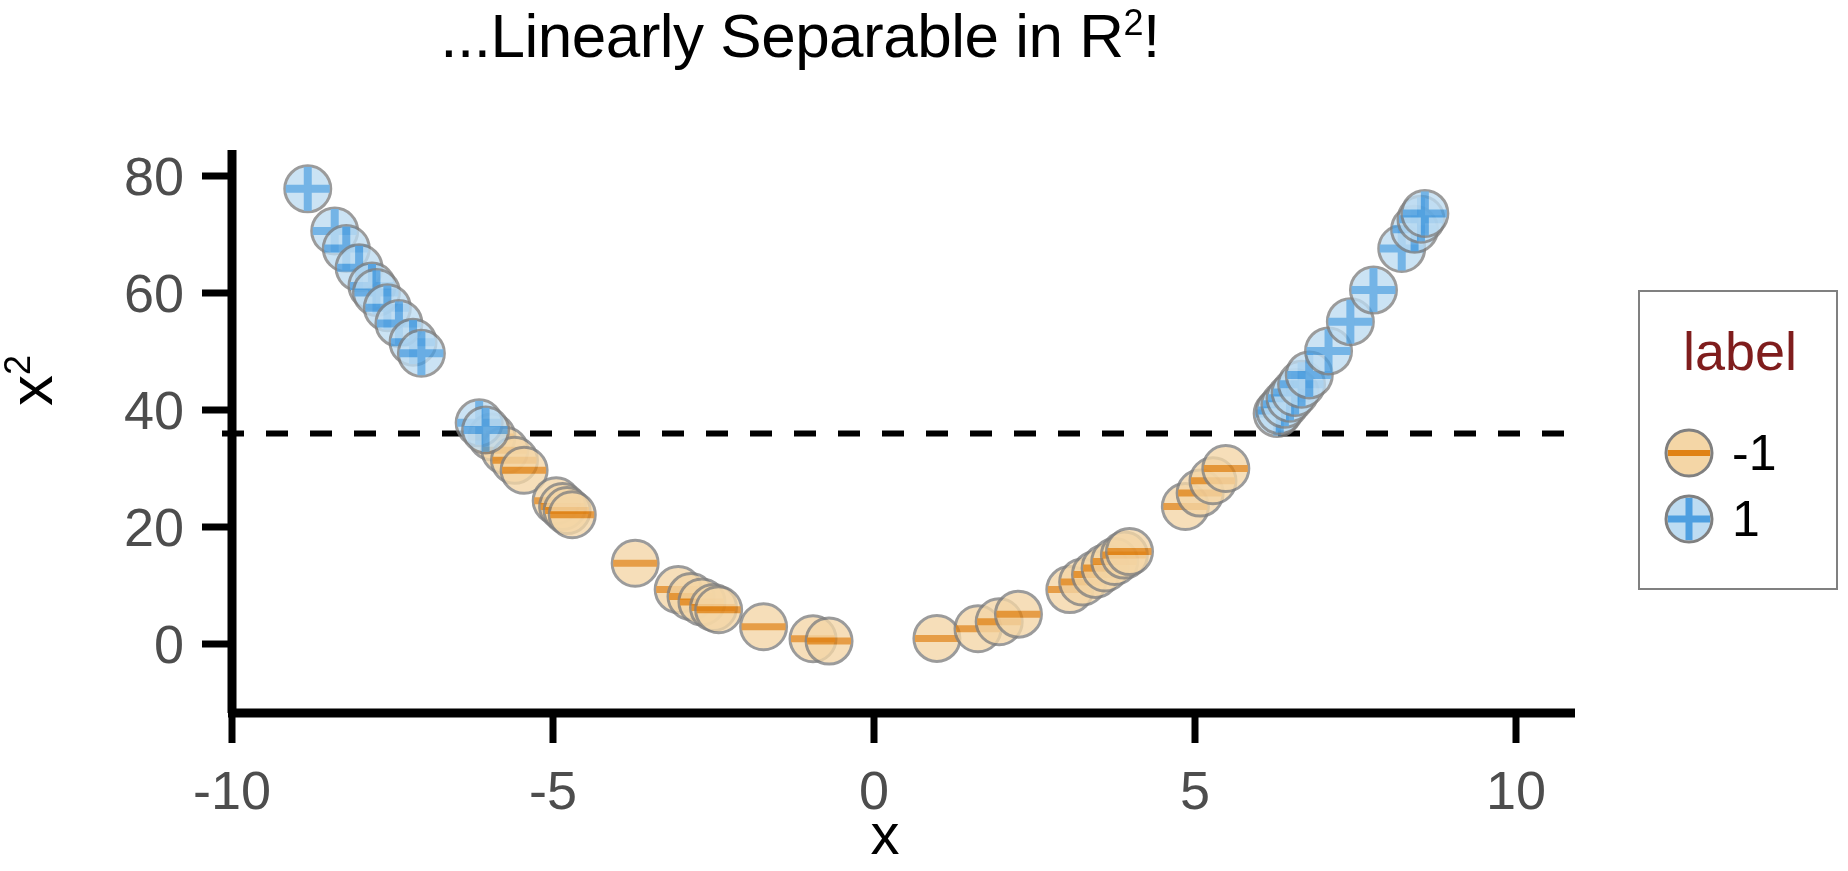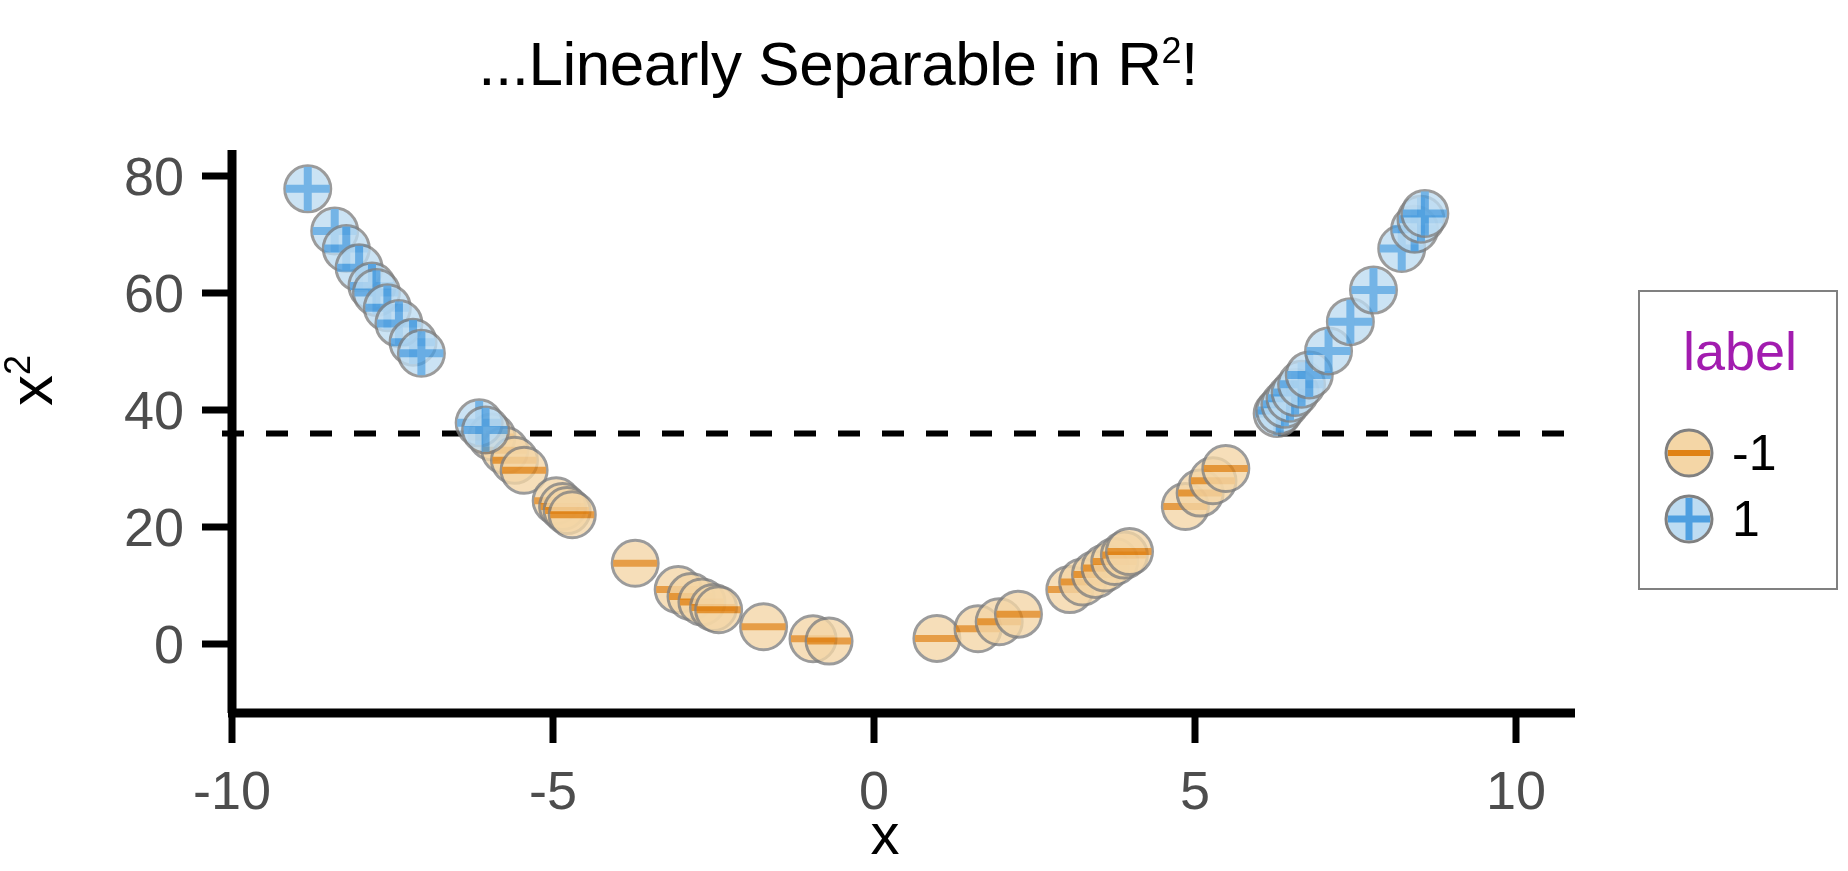--- a/index.html
+++ b/index.html
@@ -15,29 +15,28 @@
   }
   #root {
     position: relative;
     width: 1848px;
     height: 871px;
     background: #ffffff;
   }
   #chart-title {
     position: absolute;
     left: 0;
-    top: 28px;
+    top: 0;
     width: 1600px;
     text-align: center;
     font-size: 62px;
     font-weight: 400;
     color: #000000;
     letter-spacing: -0.5px;
     white-space: nowrap;
-    margin-left: 38px;
   }
   #chart-title .sup {
     font-size: 36px;
     vertical-align: super;
     line-height: 0;
   }
   #plot-svg {
     position: absolute;
     left: 0;
     top: 0;
@@ -78,21 +77,21 @@
     background: #ffffff;
     box-sizing: border-box;
   }
   #legend-title {
     position: absolute;
     left: 0;
     top: 28px;
     width: 200px;
     text-align: center;
     font-size: 54px;
-    color: #a21caf;
+    color: #7f1d1d;
   }
   .legend-row {
     position: absolute;
     left: 22px;
     width: 170px;
     height: 62px;
     display: flex;
     align-items: center;
   }
   .legend-row .key {

